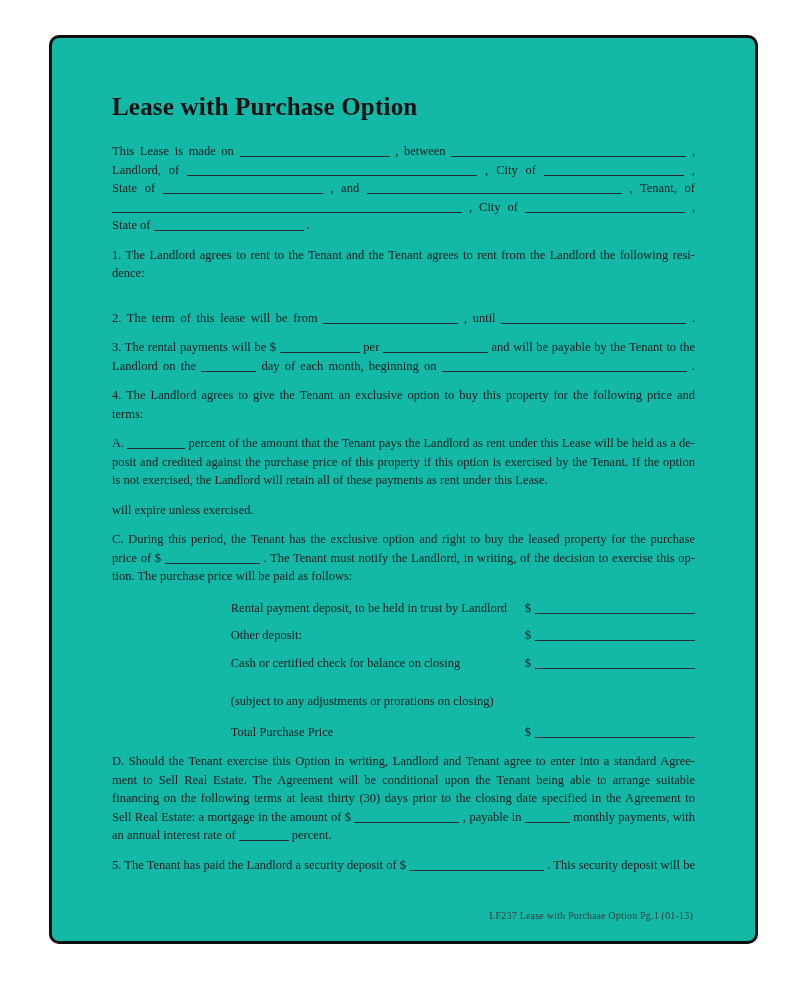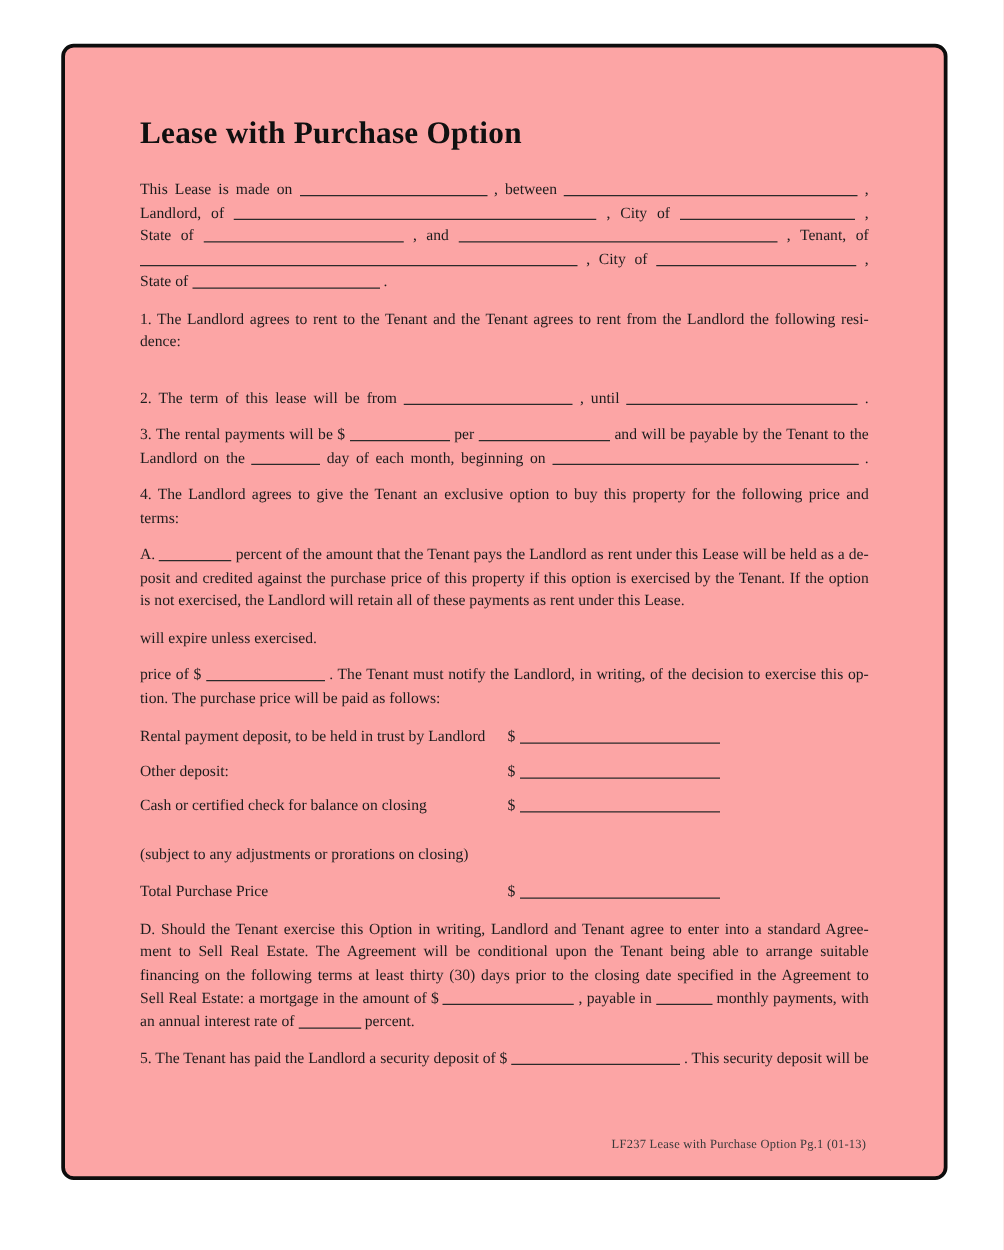--- a/index.html
+++ b/index.html
@@ -2,41 +2,41 @@
 <html><head>
 <meta charset="utf-8">
 <style>
   html,body { margin:0; padding:0; }
   body {
     width:803px; height:1000px; background:#ffffff; position:relative;
     font-family:"Liberation Serif", serif; color:#1c1c1c; overflow:hidden;
   }
   .sheet {
     position:absolute; left:49px; top:35px; width:709px; height:909px;
-    border:3px solid #0d0d0d; border-radius:10px; background:#fca5a5;
+    border:3px solid #0d0d0d; border-radius:10px; background:#14b8a6;
     box-sizing:border-box; padding:55px 60px 0 60px;
   }
   .title {
     font-size:25px; font-weight:bold; color:#101010;
     margin:0 0 21px 0; letter-spacing:0.2px;
     font-family:"Liberation Serif", serif;
   }
   .block { margin:11px 0 0 0; font-size:12.5px; }
   .block:first-of-type { margin-top:0; }
   .gap-after { margin-bottom:26px; }
   .tline { line-height:18.5px; text-align:justify; text-align-last:justify; white-space:normal; }
   .block .tline:last-child { text-align-last:left; }
   .block.fill .tline:last-child { text-align-last:justify; }
   .seg { white-space:normal;margin-top:36px; }
   .blank {
     display:inline-block; height:12px; border-bottom:1.2px solid #2a2a2a;
     vertical-align:-2px;
   }
   .payments { margin-top:13px; margin-bottom:2px; font-size:12.5px; }
-  .pay-row { display:flex; align-items:flex-start; margin-bottom:9px; }
+  .pay-row { display:flex; align-items:flex-start; margin-bottom:9px;justify-content:flex-end; }
   .pay-row:last-child { margin-top:12px; margin-bottom:1px; }
   .pay-label { width:292px; flex:none; }
   .pay-label-text { line-height:18.5px; }
   .pay-note { line-height:18.5px; margin-top:20px; }
   .pay-amount { flex:none; padding-left:2px; line-height:18.5px; }
   .pay-amount .cur { margin-right:4px; }
   .footer {
     position:absolute; right:62px; bottom:20px;
     font-size:10px; color:#3a3a3a; letter-spacing:0.2px;
     font-family:"Liberation Serif", serif;
@@ -79,20 +79,21 @@
       <div class="tline"><span class="seg">A. </span><span class="blank" style="width: 58px;"></span><span class="seg"> percent of the amount that the Tenant pays the Landlord as rent under this Lease will be held as a de-</span></div>
       <div class="tline"><span class="seg">posit and credited against the purchase price of this property if this option is exercised by the Tenant.  If the option</span></div>
       <div class="tline"><span class="seg">is not exercised, the Landlord will retain all of these payments as rent under this Lease.</span></div>
     </div>
 
   <div class="block">
       <div class="tline"><span class="seg">will expire unless exercised.</span></div>
     </div>
 
   <div class="block">
+      <div class="tline"><span class="seg">C. During this period, the Tenant has the exclusive option and right to buy the leased property for the purchase</span></div>
       <div class="tline"><span class="seg">price of $ </span><span class="blank" style="width: 95px;"></span><span class="seg"> .  The Tenant must notify the Landlord, in writing, of the decision to exercise this op-</span></div>
       <div class="tline"><span class="seg">tion.  The purchase price will be paid as follows:</span></div>
     </div>
 
   <div class="payments">
       <div class="pay-row">
         <div class="pay-label">
           <div class="pay-label-text">Rental payment deposit, to be held in trust by Landlord</div>
         </div>
         <div class="pay-amount"><span class="cur">$</span><span class="blank" style="width: 160px;"></span></div>

